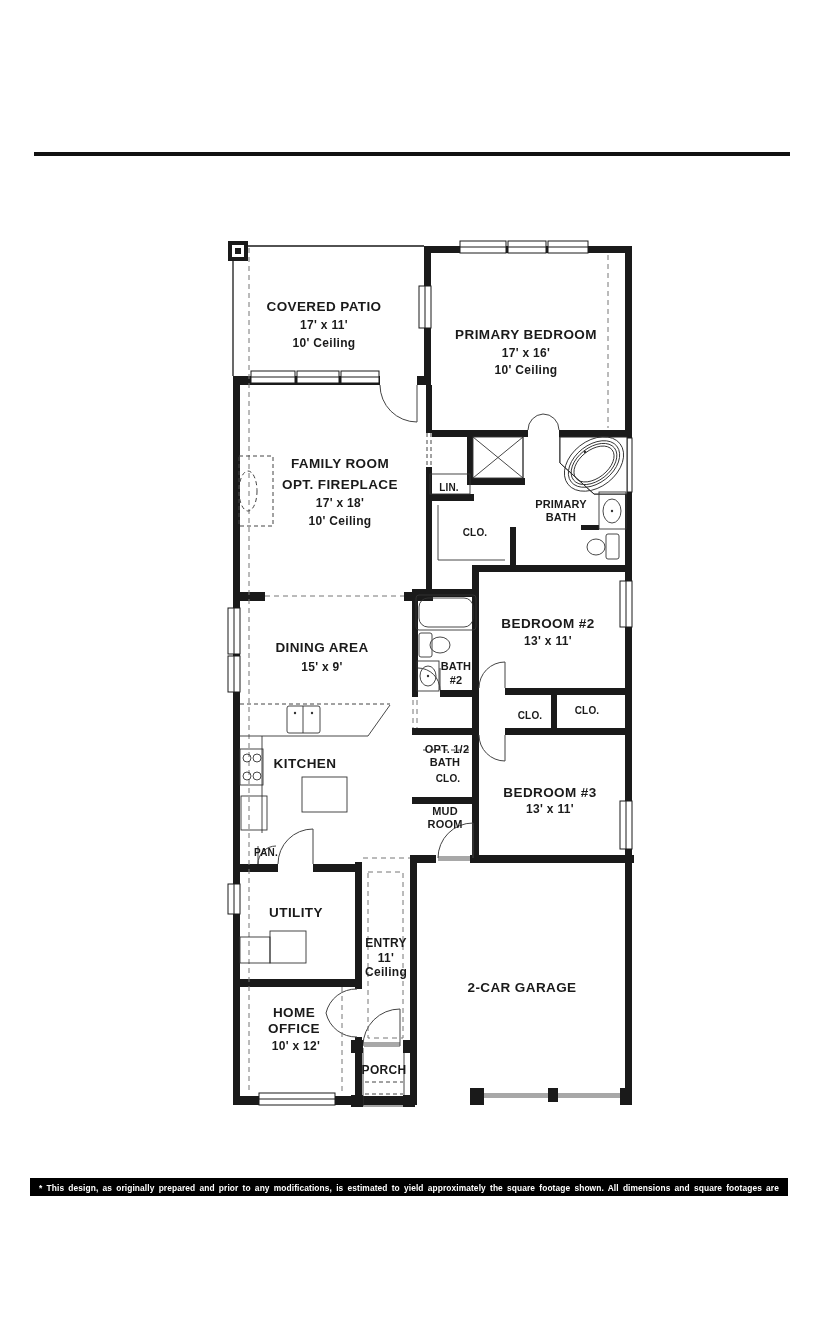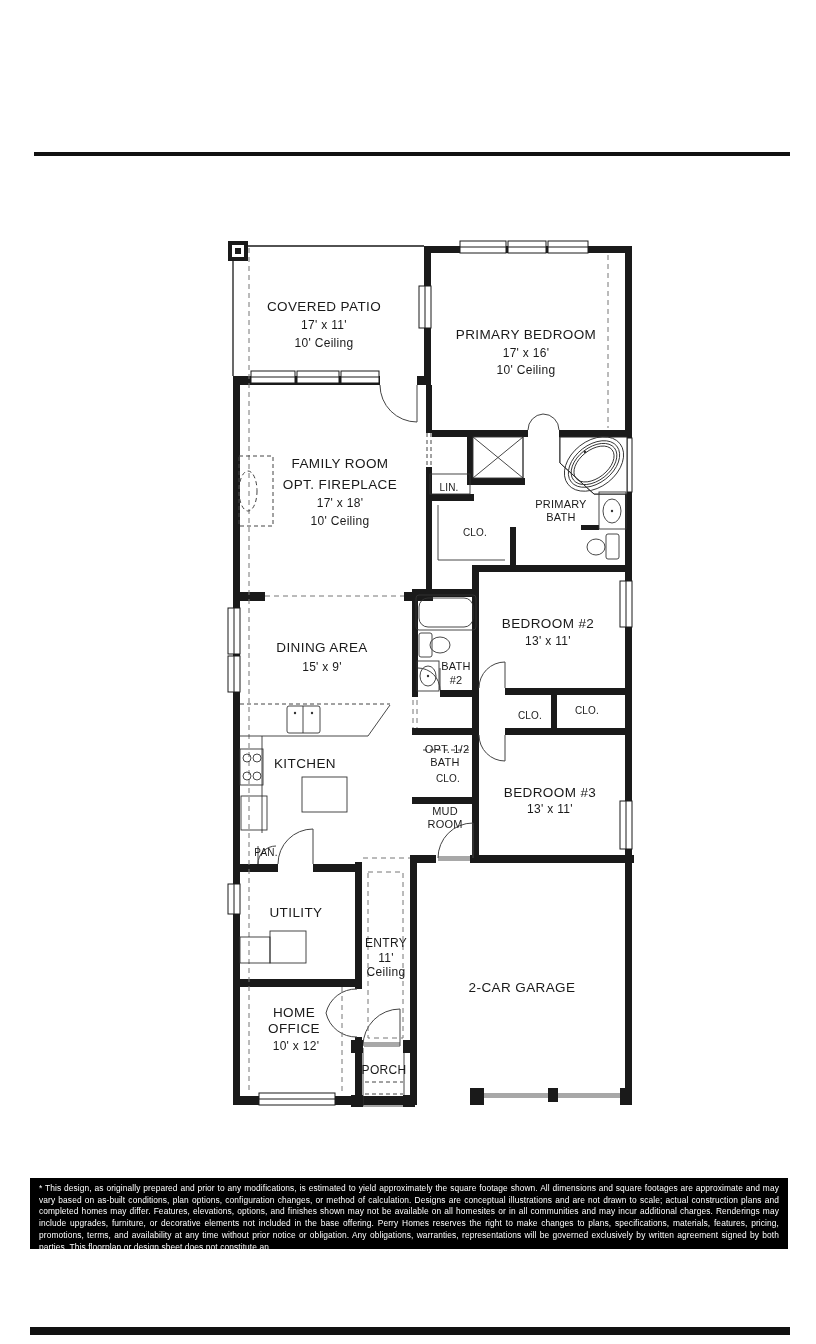--- a/index.html
+++ b/index.html
@@ -1,17 +1,17 @@
 <!DOCTYPE html>
 <html><head>
 <meta charset="utf-8">
 <style>
   html,body{margin:0;padding:0;background:#ffffff;}
-  #page{position:relative;width:816px;height:1344px;background:#ffffff;overflow:hidden;
-        font-family:"Liberation Sans",sans-serif;}
+  #page{position:relative;width:816px;height:1196px;background:#ffffff;overflow:hidden;
+        font-family:"Liberation Sans",sans-serif;font-weight:bold;}
   .rule{position:absolute;background:#111111;}
   #top-rule{left:34px;top:152px;width:756px;height:4px;}
   #bottom-rule{left:30px;top:1327px;width:760px;height:8px;}
   #plan{position:absolute;left:225px;top:240px;width:414px;height:872px;}
   #disclaimer{position:absolute;left:30px;top:1178px;width:758px;height:71px;
       background:#000000;color:#ffffff;font-size:8.4px;line-height:11.7px;
       padding:5px 9px 0 9px;box-sizing:border-box;text-align:justify;overflow:hidden;
       letter-spacing:0.1px;}
   svg text{fill:#1a1a1a;text-anchor:middle;letter-spacing:0.4px;}
   .lbl{font-size:13.5px;}

